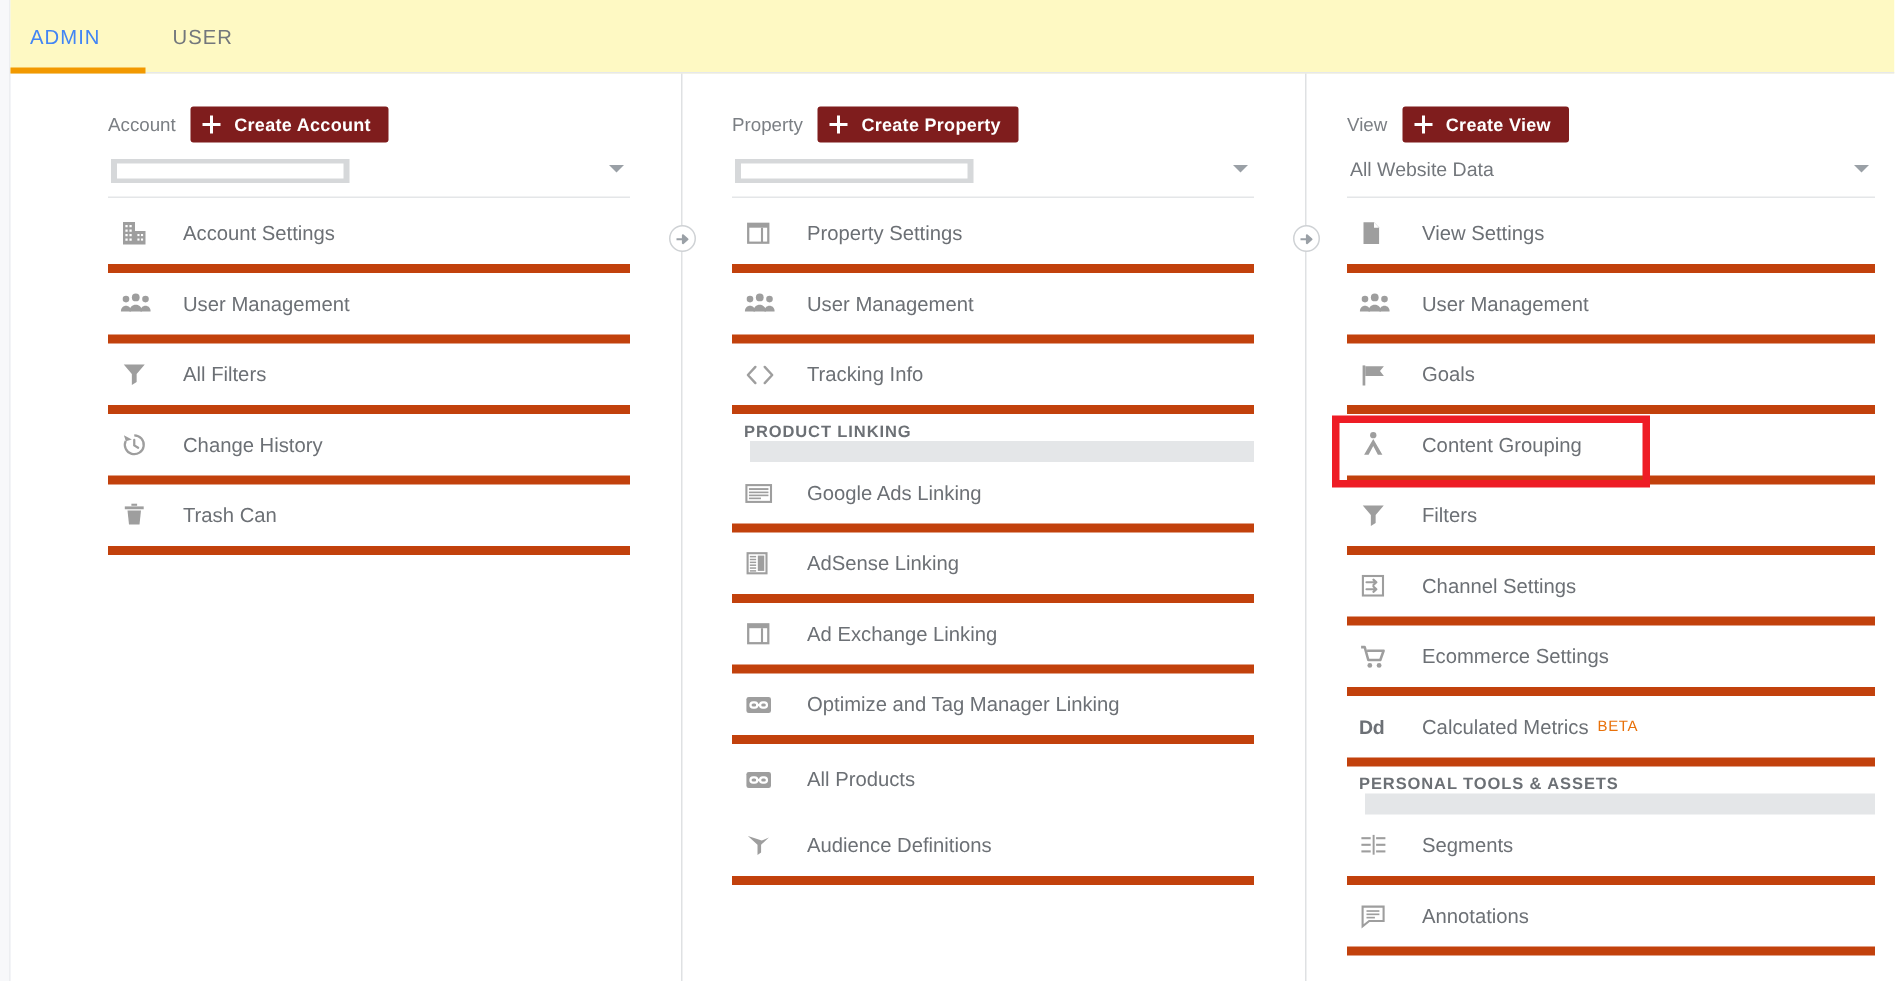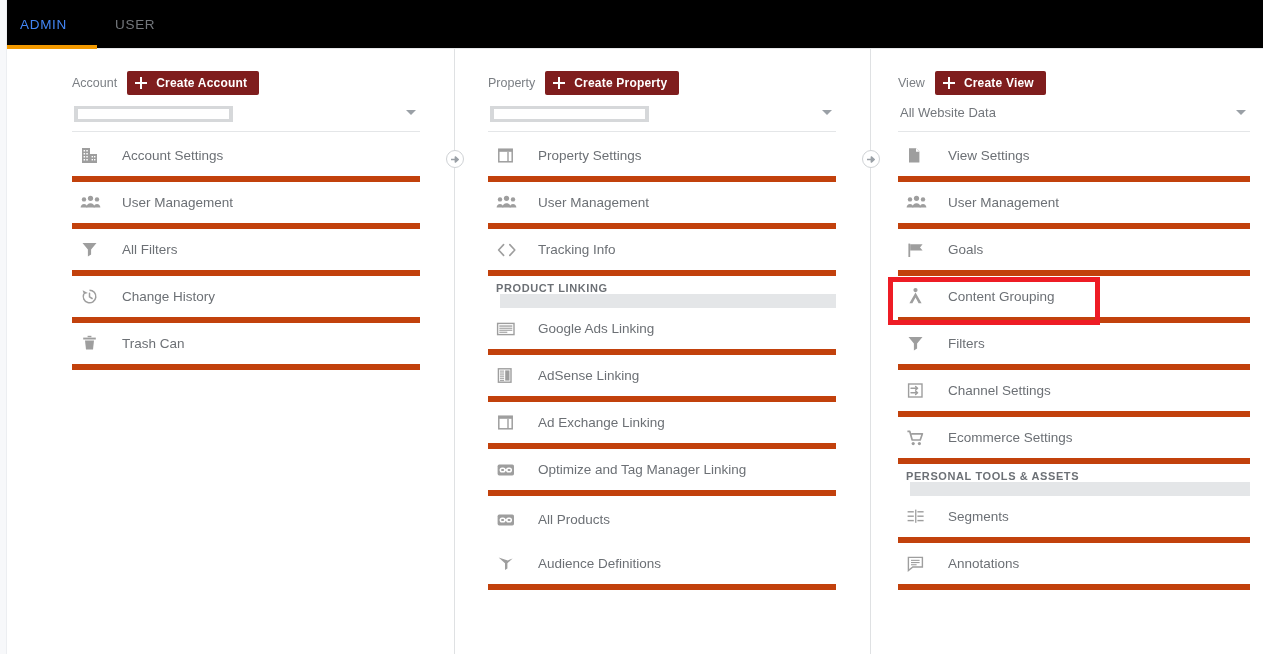--- a/index.html
+++ b/index.html
@@ -35,21 +35,21 @@
     border-right: 1px solid #eceef1;
     box-sizing: border-box;
   }
 
   
   .tabbar {
     position: absolute;
     left: 7px; top: 0;
     width: 1256px;
     height: 49px;
-    background: #000000;
+    background: #fef9c3;
     border-bottom: 1px solid #e6e8ea;
     box-sizing: border-box;
   }
   .tab {
     position: absolute;
     top: 0;
     height: 49px;
     display: flex;
     align-items: center;
     font-size: 13.5px;
@@ -658,20 +658,27 @@
           <span class="mi-icon">
             <svg width="20" height="18" viewBox="0 0 20 18" aria-hidden="true">
               <path d="M1.4 2.4 h2.4 l2.4 8.6 h8 l2.2-6.2 H5.4" fill="none" stroke="#9e9e9e" stroke-width="1.7" stroke-linejoin="round"></path>
               <circle cx="7.2" cy="14.6" r="1.6" fill="#9e9e9e"></circle>
               <circle cx="13.4" cy="14.6" r="1.6" fill="#9e9e9e"></circle>
             </svg>
           </span>
           <span class="mi-label">Ecommerce Settings</span>
         </div>
 
+        <div class="menu-item">
+          <span class="mi-icon">
+            <span class="mi-icon-text">Dd</span>
+          </span>
+          <span class="mi-label">Calculated Metrics</span>
+          <span class="mi-badge">BETA</span>
+        </div>
 
         <div class="section-head">
           <span class="sh-text">PERSONAL TOOLS &amp; ASSETS</span>
           <span class="sh-rule"></span>
         </div>
 
         <div class="menu-item">
           <span class="mi-icon">
             <svg width="20" height="17" viewBox="0 0 20 17" aria-hidden="true">
               <g fill="#9e9e9e">

